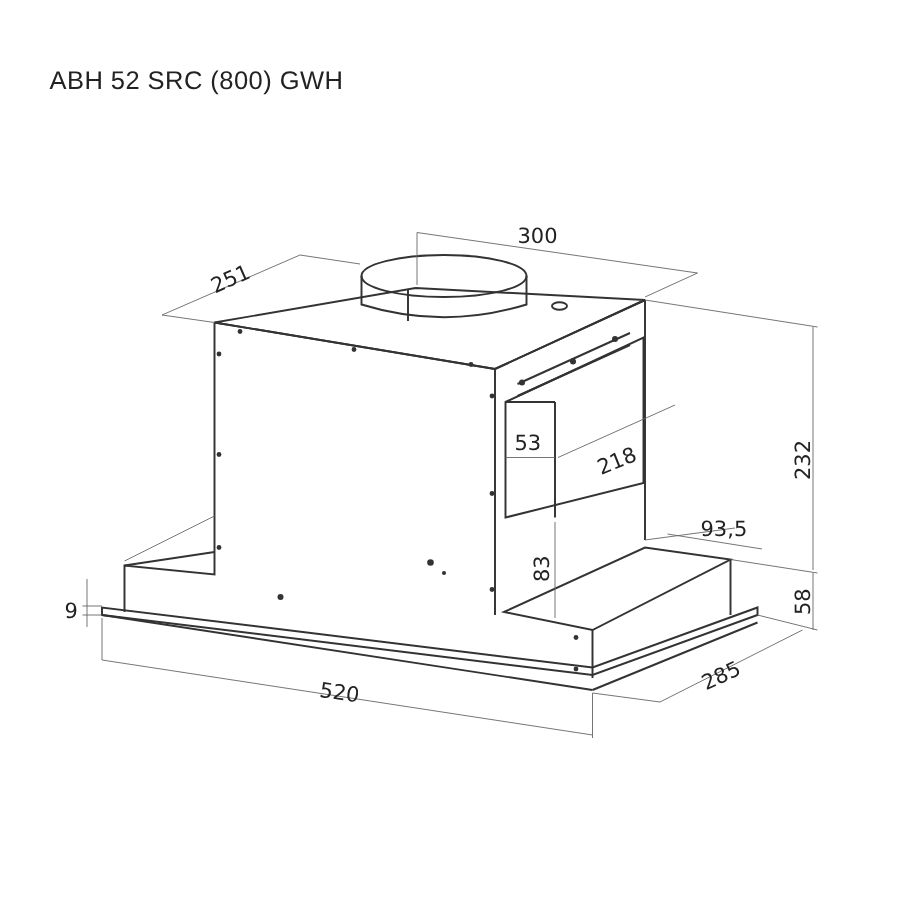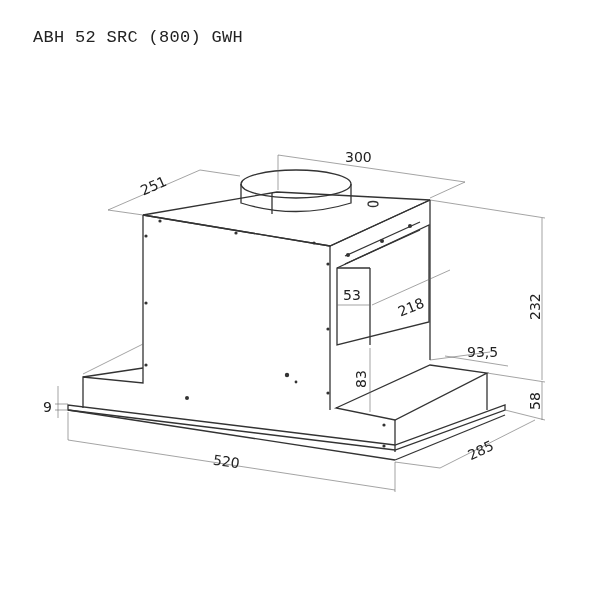--- a/index.html
+++ b/index.html
@@ -1,17 +1,17 @@
 <!DOCTYPE html>
 <html><head>
 <meta charset="utf-8">
 <style>
   html, body { margin:0; padding:0; background:#ffffff; }
   body { width:600px; height:600px; position:relative; overflow:hidden; font-family:"Liberation Sans", sans-serif; }
-  .title { position:absolute; left:33px; top:28px; font-size:17px; color:#222; letter-spacing:0.3px; font-family:Liberation Mono, monospace; font-weight:300; }
+  .title { position:absolute; left:33px; top:44px; font-size:17px; color:#222; letter-spacing:0.3px; font-family:Liberation Sans, sans-serif; font-weight:300; }
   svg { position:absolute; left:0; top:0; }
   .dim { font-family:"DejaVu Sans", sans-serif; font-size:14px; fill:#222; }
   .body-line { stroke:#333; stroke-width:1.3; fill:none; }
   .thin { stroke:#666; stroke-width:0.6; fill:none; }
   .dot { fill:#333; }
 </style>
 </head>
 <body>
 
 <div class="title">ABH 52 SRC (800) GWH</div>

